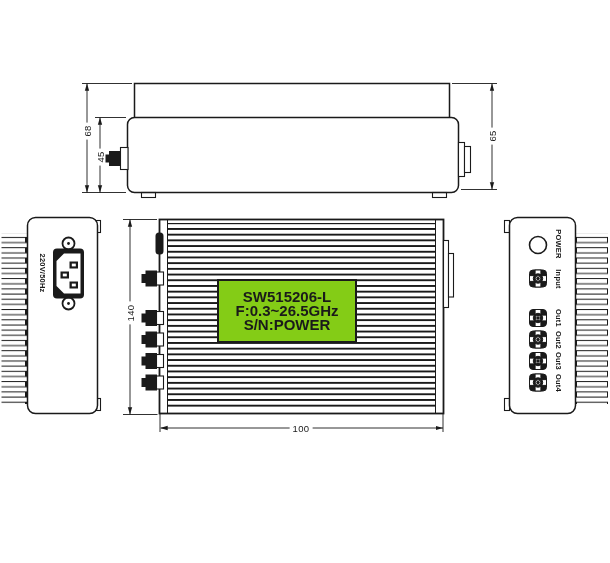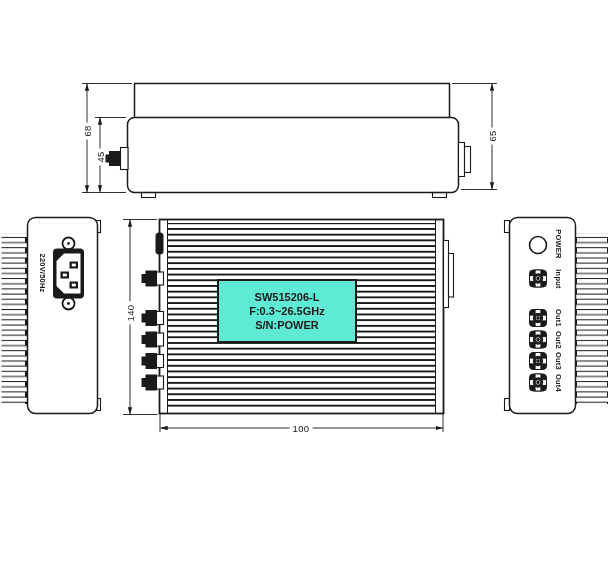--- a/index.html
+++ b/index.html
@@ -10,23 +10,23 @@
   .canvas svg{position:absolute;left:0;top:0;}
   .lbl{position:absolute;white-space:nowrap;color:#1a1a1a;}
   .dim{font-size:9.5px;letter-spacing:0.3px;}
   .dim span{background:#ffffff;padding:0 3px;}
   .rot-ccw{transform:translate(-50%,-50%) rotate(-90deg);}
   .rot-cw{transform:translate(-50%,-50%) rotate(90deg);}
   .ctr{transform:translate(-50%,-50%);}
   .panel-lbl{font-size:7.5px;font-weight:bold;letter-spacing:0.2px;}
   .nameplate{
     position:absolute;left:217px;top:279px;width:140px;height:64px;
-    border:2px solid #1a1a1a;background:#5eead4;box-sizing:border-box;
+    border:2px solid #1a1a1a;background:#84cc16;box-sizing:border-box;
     display:flex;flex-direction:column;align-items:center;justify-content:center;
-    font-size:11px;font-weight:bold;line-height:14px;text-align:center;
+    font-size:15px;font-weight:bold;line-height:14px;text-align:center;
   }
 </style>
 </head>
 <body>
 
 <div class="canvas">
 
   <svg width="610" height="563" viewBox="0 0 610 563">
     <defs>
       <marker id="arr" viewBox="0 0 10 8" refX="10" refY="4" markerWidth="8" markerHeight="6.4" orient="auto-start-reverse">

